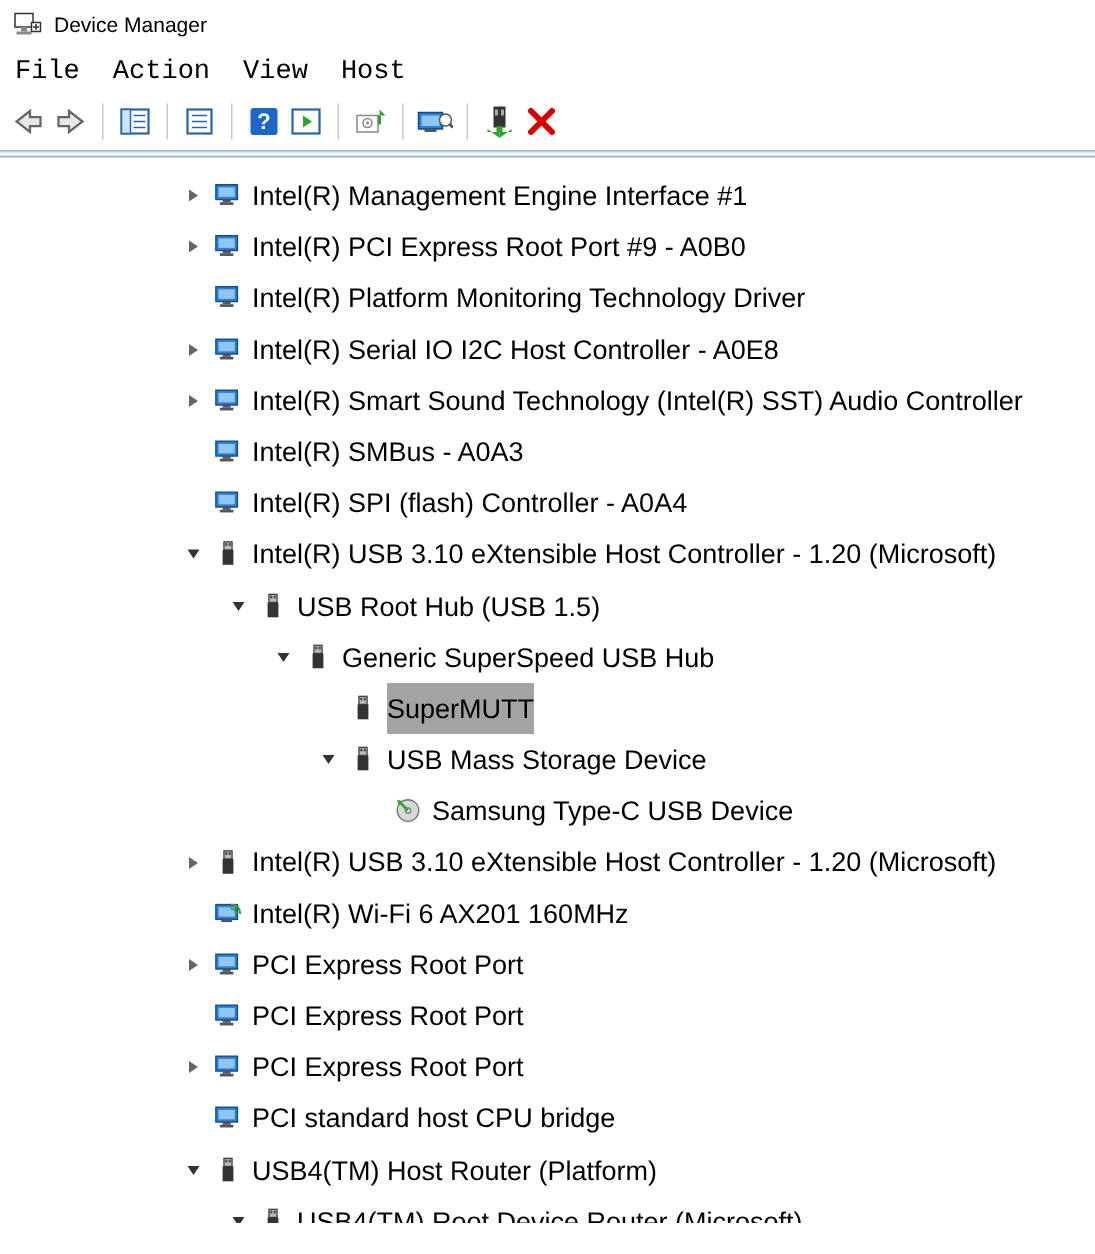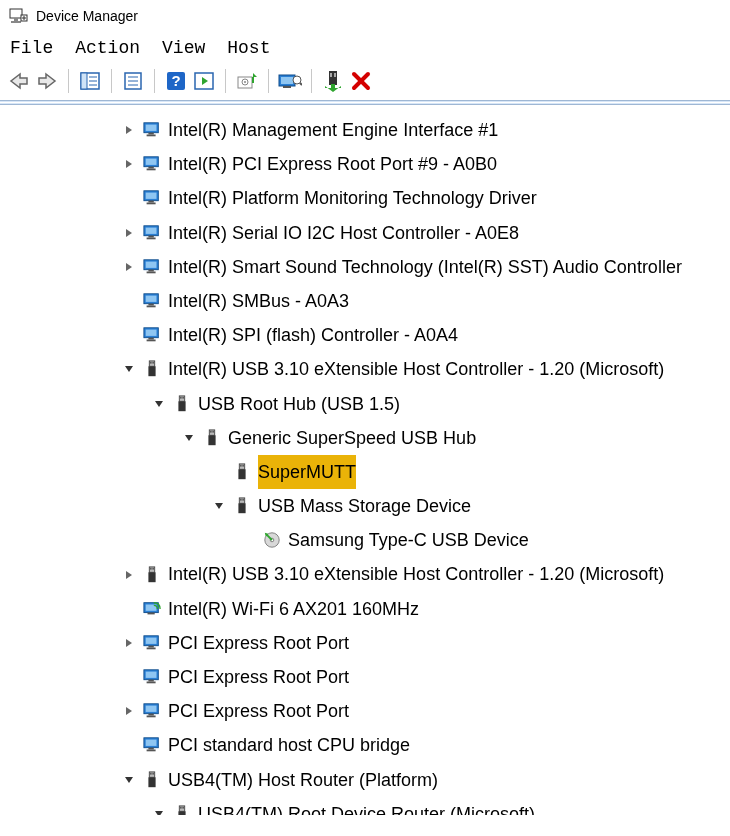--- a/index.html
+++ b/index.html
@@ -86,21 +86,21 @@
   .toggle.blank { color: transparent; }
   .node-icon {
     width: 20px;
     height: 20px;
     margin: 0 6px 0 4px;
     display: inline-flex;
     align-items: center;
     justify-content: center;
     flex-shrink: 0;
   }
-  .hl-yellow { background: #eab308; }
+  .hl-yellow { background: #a3a3a3; }
   
   .ind0 { padding-left: 110px; }
   .ind1 { padding-left: 140px; }
   .ind2 { padding-left: 170px; }
   .ind3 { padding-left: 200px; }
   .ind4 { padding-left: 230px; }
 </style>
 </head>
 <body>
 

